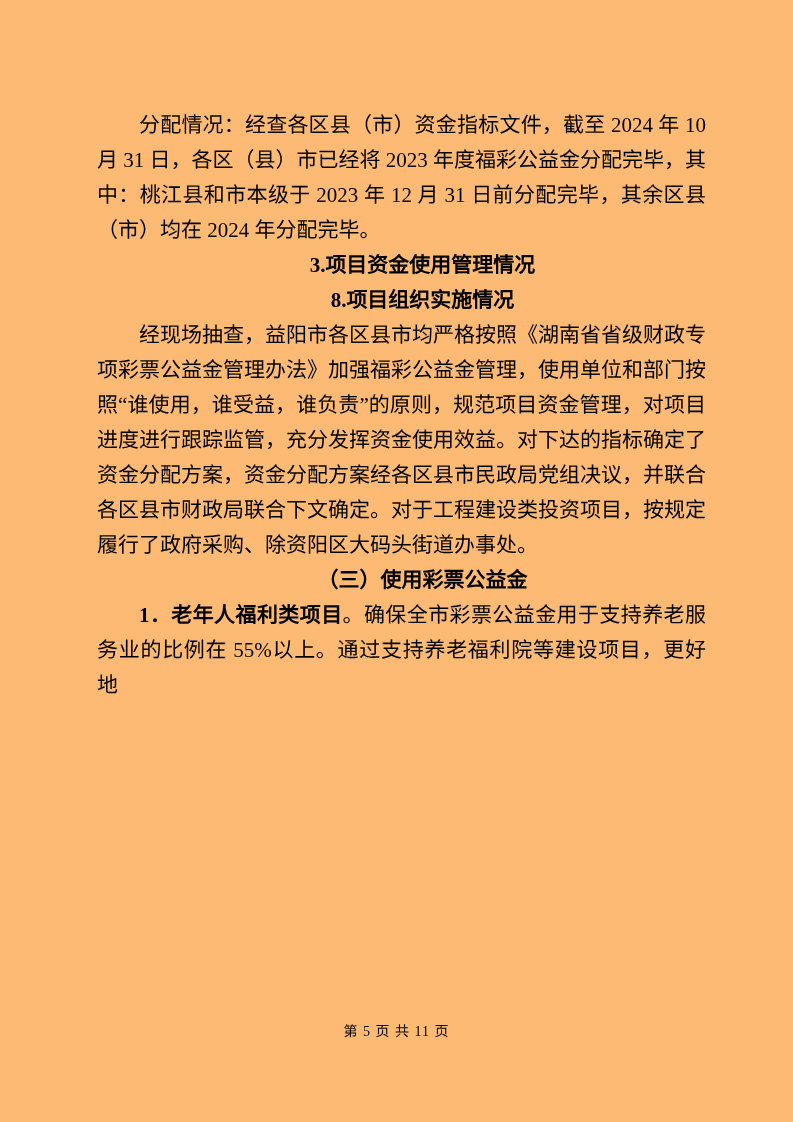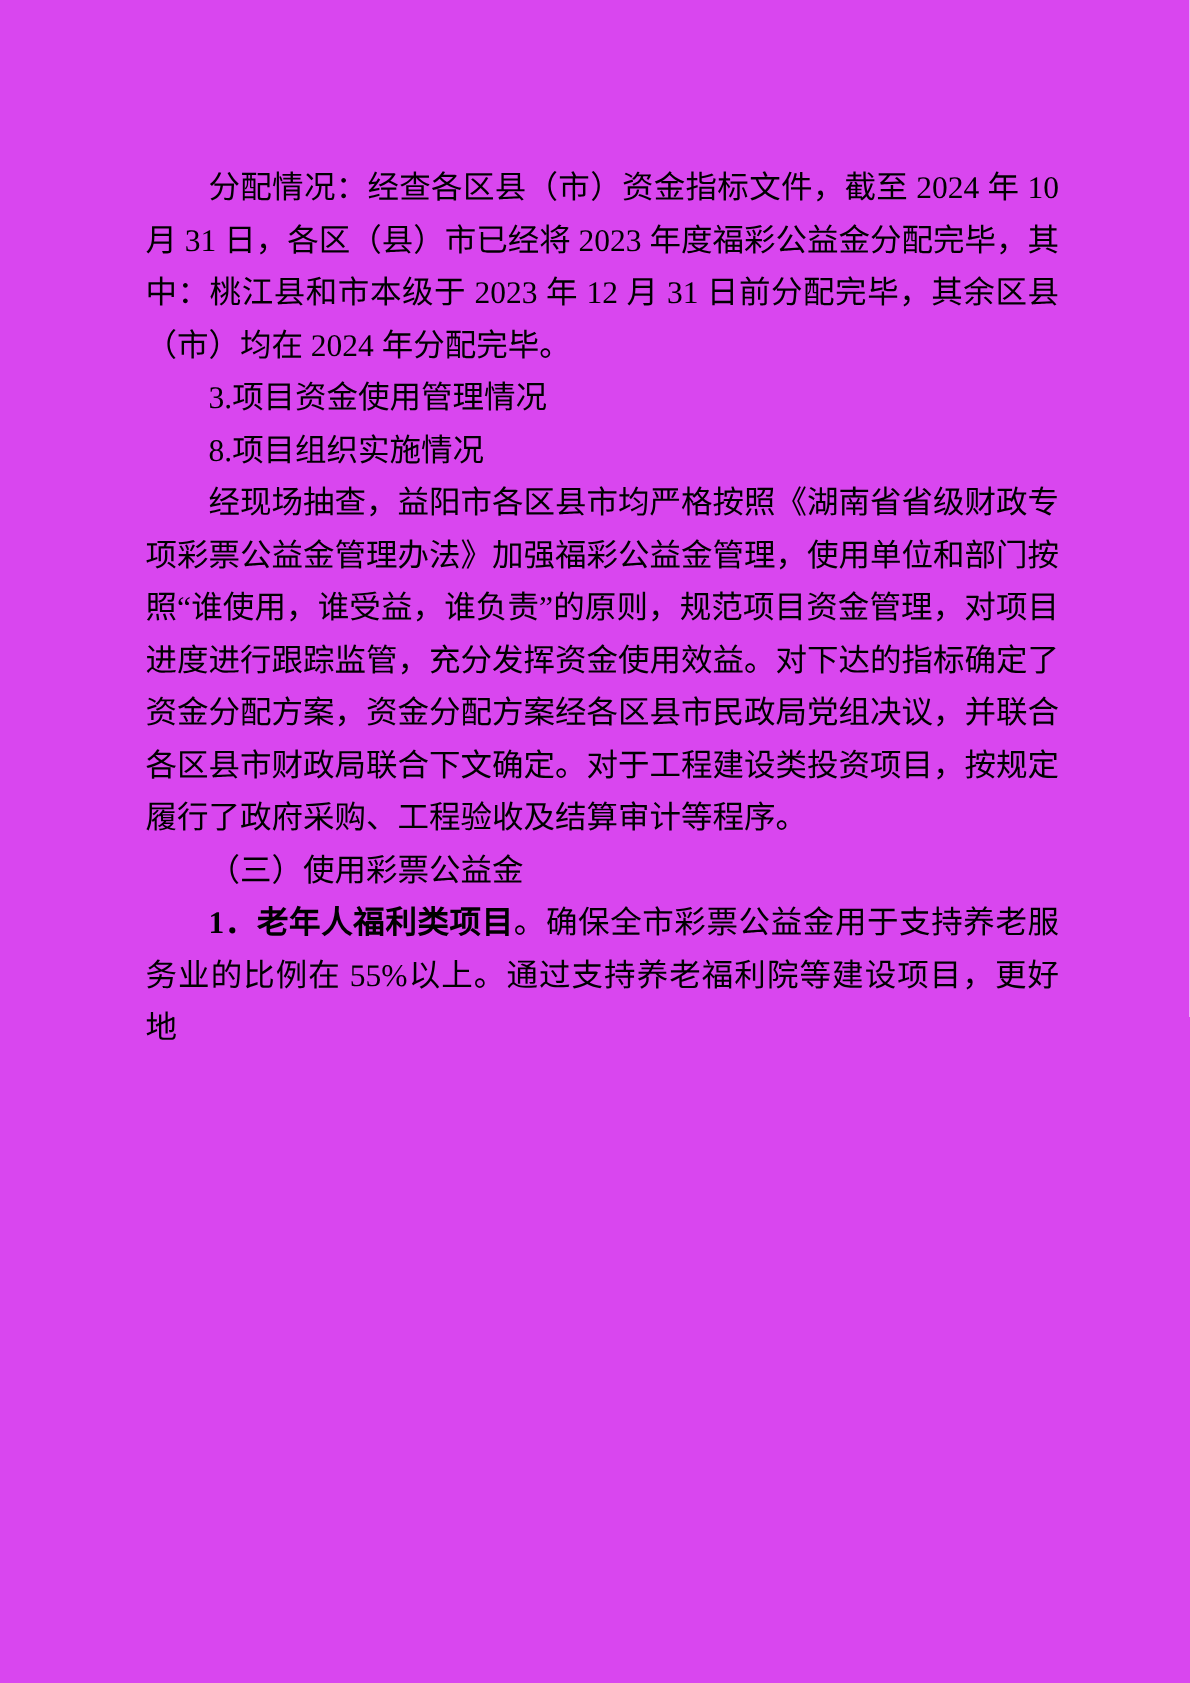--- a/index.html
+++ b/index.html
@@ -4,43 +4,43 @@
 <style>
   html, body {
     margin: 0;
     padding: 0;
     background: #ffffff;
   }
   .page {
     position: relative;
     width: 793px;
     height: 1122px;
-    background: #d946ef;
+    background: #fdba74;
     overflow: hidden;
     font-family: "Liberation Serif", "DejaVu Serif", serif;
     color: #000000;
   }
   .content {
     position: absolute;
     top: 108px;
     left: 97px;
     width: 609px;
   }
   .content p {
     margin: 0;
     font-size: 21px;
     line-height: 35px;
     text-align: justify;
     text-justify: inter-ideograph;
     text-indent: 2em;
     word-break: break-all;
   }
   .content p.heading {
-    font-weight: normal;
-    text-align: left;
+    font-weight: bold;
+    text-align: center;
   }
   .bold-lead {
     font-weight: bold;
   }
   .footer {
     position: absolute;
     top: 1022px;
     left: 0;
     right: 0;
     text-align: center;
@@ -51,17 +51,18 @@
   }
 </style>
 </head>
 <body>
 
 <div class="page">
   <div class="content">
     <p>分配情况：经查各区县（市）资金指标文件，截至 2024 年 10 月 31 日，各区（县）市已经将 2023 年度福彩公益金分配完毕，其中：桃江县和市本级于 2023 年 12 月 31 日前分配完毕，其余区县（市）均在 2024 年分配完毕。</p>
     <p class="heading">3.项目资金使用管理情况</p>
     <p class="heading">8.项目组织实施情况</p>
-    <p>经现场抽查，益阳市各区县市均严格按照《湖南省省级财政专项彩票公益金管理办法》加强福彩公益金管理，使用单位和部门按照“谁使用，谁受益，谁负责”的原则，规范项目资金管理，对项目进度进行跟踪监管，充分发挥资金使用效益。对下达的指标确定了资金分配方案，资金分配方案经各区县市民政局党组决议，并联合各区县市财政局联合下文确定。对于工程建设类投资项目，按规定履行了政府采购、工程验收及结算审计等程序。</p>
+    <p>经现场抽查，益阳市各区县市均严格按照《湖南省省级财政专项彩票公益金管理办法》加强福彩公益金管理，使用单位和部门按照“谁使用，谁受益，谁负责”的原则，规范项目资金管理，对项目进度进行跟踪监管，充分发挥资金使用效益。对下达的指标确定了资金分配方案，资金分配方案经各区县市民政局党组决议，并联合各区县市财政局联合下文确定。对于工程建设类投资项目，按规定履行了政府采购、除资阳区大码头街道办事处。</p>
     <p class="heading">（三）使用彩票公益金</p>
     <p><span class="bold-lead">1．老年人福利类项目</span><span>。确保全市彩票公益金用于支持养老服务业的比例在 55%以上。通过支持养老福利院等建设项目，更好地</span></p>
   </div>
+  <div class="footer">第 5 页 共 11 页</div>
 </div>
 
 </body></html>

